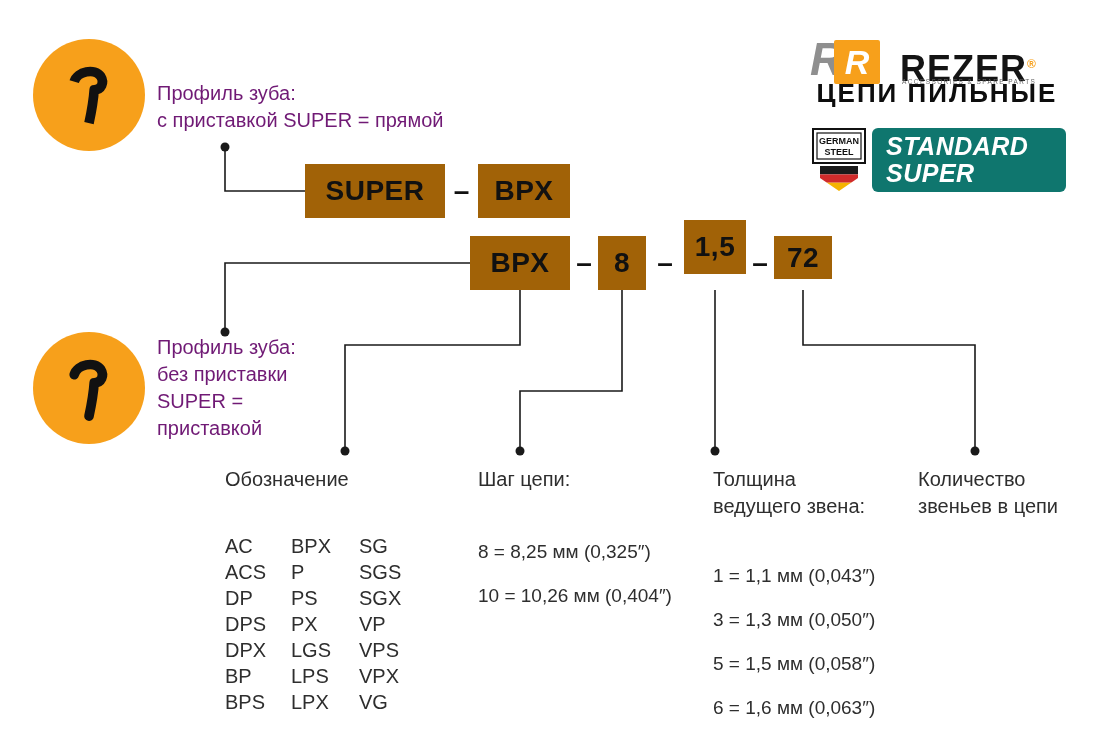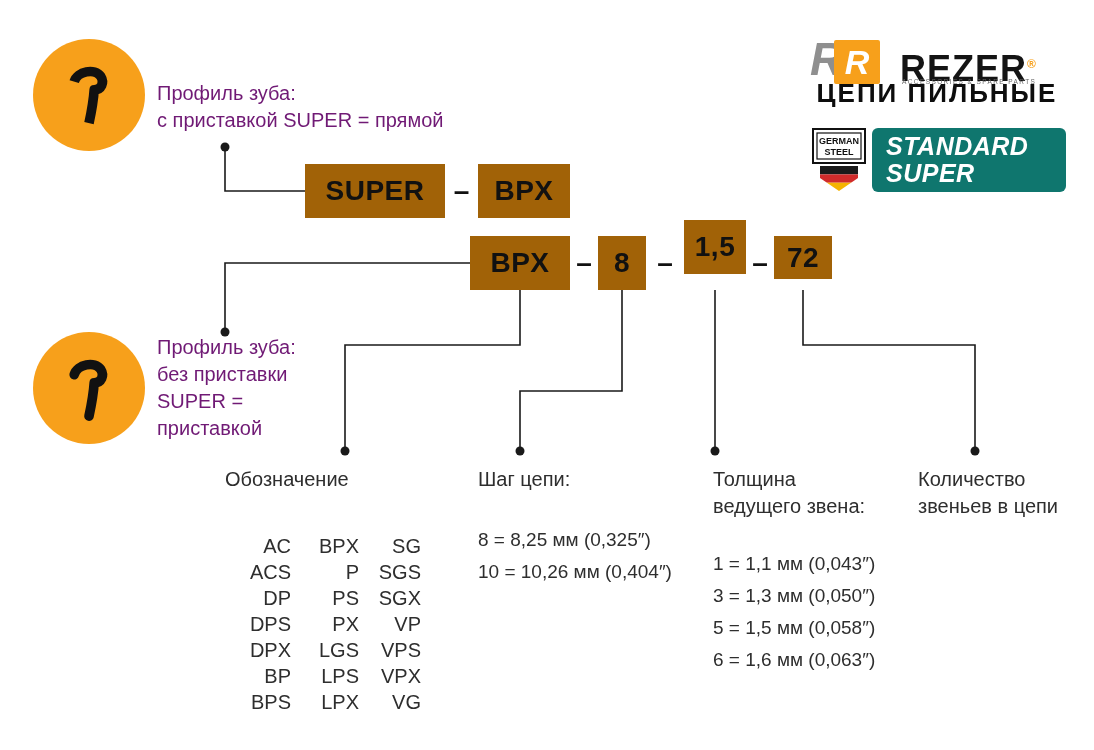--- a/index.html
+++ b/index.html
@@ -25,24 +25,24 @@
     position:absolute; color:#111; font-weight:700; font-size:28px;
     display:flex; align-items:center; justify-content:center;
   }
 
   .callout { position:absolute; font-size:20px; line-height:27px; color:#701a75; }
 
   .col-heading { position:absolute; font-size:20px; line-height:27px; color:#2e2e2e; }
 
   .codes-grid {
     position:absolute; display:grid; grid-template-columns:66px 68px 62px;
-    font-size:20px; line-height:26px; color:#2e2e2e;text-align:right;
+    font-size:20px; line-height:26px; color:#2e2e2e;
   }
   .items-list { position:absolute; font-size:19px; line-height:32px; color:#2e2e2e; }
-  .items-list div { white-space:nowrap; }
+  .items-list div { white-space:nowrap;margin-top:12px; }
 
   
   .logo-gray-r {
     position:absolute; font-size:46px; font-weight:800; font-style:italic;
     color:#8f8f8f; line-height:46px;
   }
   .logo-tile {
     position:absolute; width:46px; height:44px; background:#F7A01B;
     display:flex; align-items:center; justify-content:center; border-radius:2px;
   }

